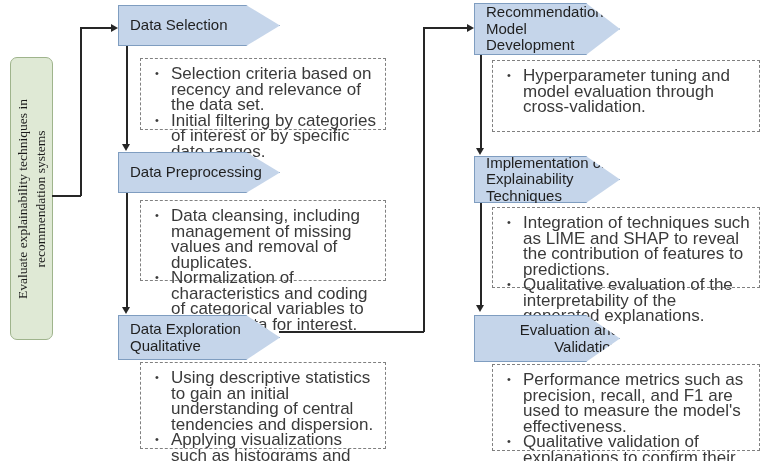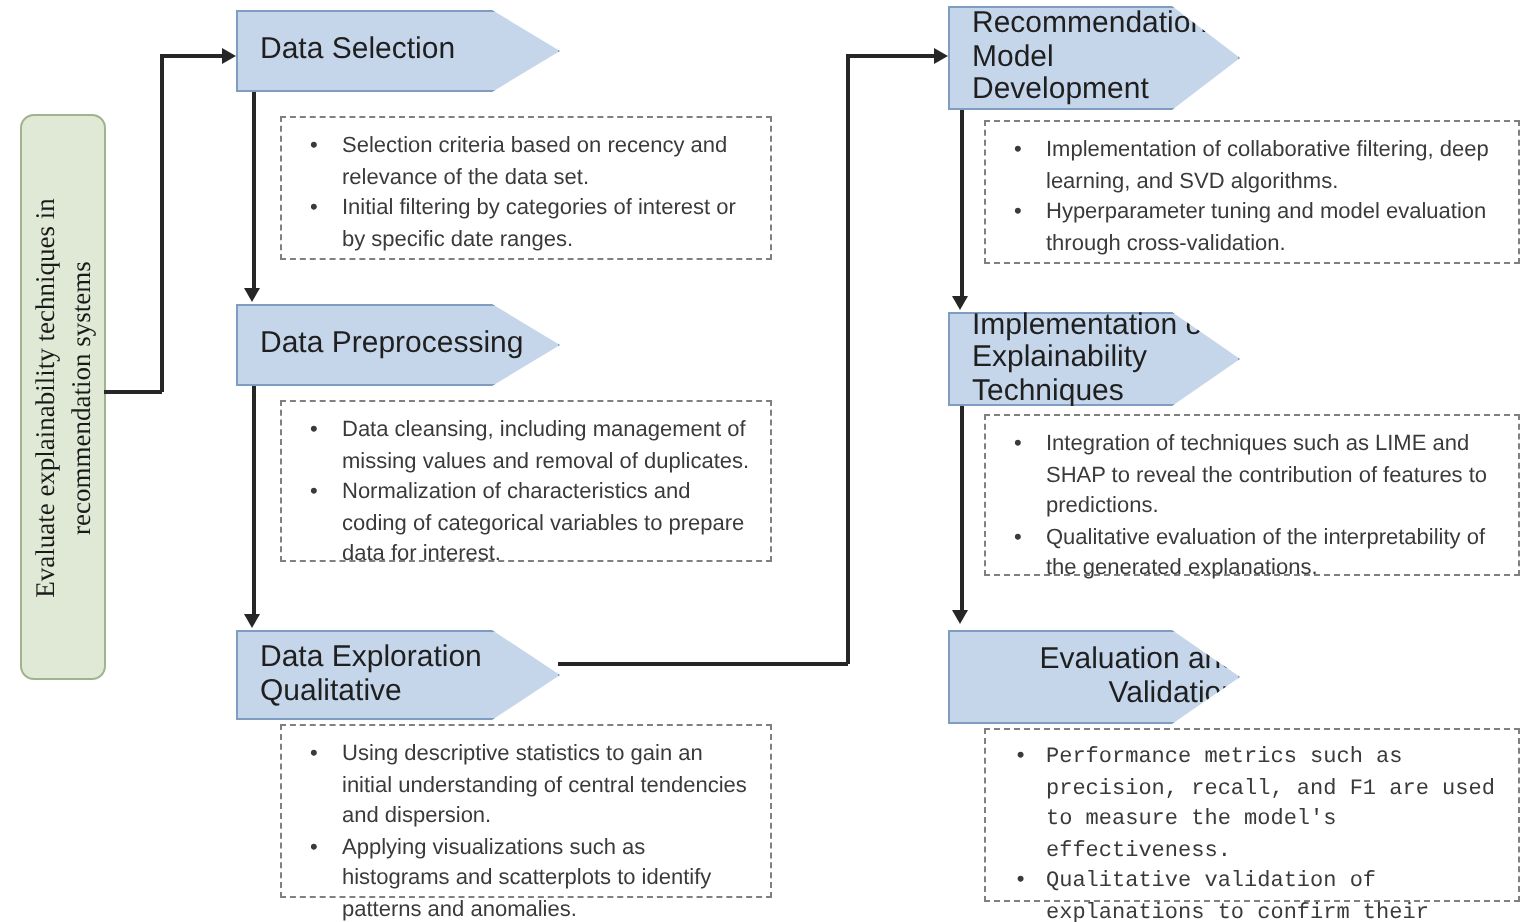--- a/index.html
+++ b/index.html
@@ -66,21 +66,21 @@
     border: 1px dashed #808080;
     background: #ffffff;
   }
   .detail ul {
     margin: 0;
     padding: 7px 8px 7px 30px;
     list-style: none;
   }
   .detail li {
     position: relative;
-    font-size: 11px;
+    font-size: 17px;
     line-height: 15.5px;
     color: #3a3a3a;
     margin: 0 0 0 0;
     padding-left: 0;
   }
   .detail li::before {
     content: "\2022";
     position: absolute;
     left: -16px;
     top: 0;
@@ -171,21 +171,20 @@
   <div class="conn conn-v" style="left:423px; top:27px; height:305px;"></div>
   <div class="conn conn-h" style="left:423px; top:27px; width:44px;"></div>
   <div class="arrow-right" style="left:467px; top:23.5px;"></div>
 
   <div class="stage" style="left:474px; top:3px; width:146px; height:52px;">
     <span class="stage-label">Recommendation Model Development</span>
   </div>
 
   <div class="detail" style="left:492px; top:60px; width:268px; height:72px;">
     <ul>
-      <li>Implementation of collaborative filtering, deep learning, and SVD algorithms.</li>
       <li>Hyperparameter tuning and model evaluation through cross-validation.</li>
     </ul>
   </div>
 
   <div class="conn conn-v" style="left:480px; top:55px; height:96px;"></div>
   <div class="arrow-down" style="left:476.3px; top:148px;"></div>
 
   <div class="stage" style="left:474px; top:156px; width:146px; height:47px;">
     <span class="stage-label">Implementation of Explainability Techniques</span>
   </div>
@@ -197,20 +196,20 @@
     </ul>
   </div>
 
   <div class="conn conn-v" style="left:480px; top:203px; height:105px;"></div>
   <div class="arrow-down" style="left:476.3px; top:305px;"></div>
 
   <div class="stage" style="left:474px; top:315px; width:146px; height:47px;text-align:right;">
     <span class="stage-label">Evaluation and Validation</span>
   </div>
 
-  <div class="detail" style="left:492px; top:364px; width:268px; height:87px;font-family:Liberation Mono, monospace;">
+  <div class="detail" style="left:492px; top:364px; width:268px; height:87px;">
     <ul>
       <li>Performance metrics such as precision, recall, and F1 are used to measure the model's effectiveness.</li>
       <li>Qualitative validation of explanations to confirm their alignment with the expectations of users and experts.</li>
     </ul>
   </div>
 
 </div>
 
 </body></html>

